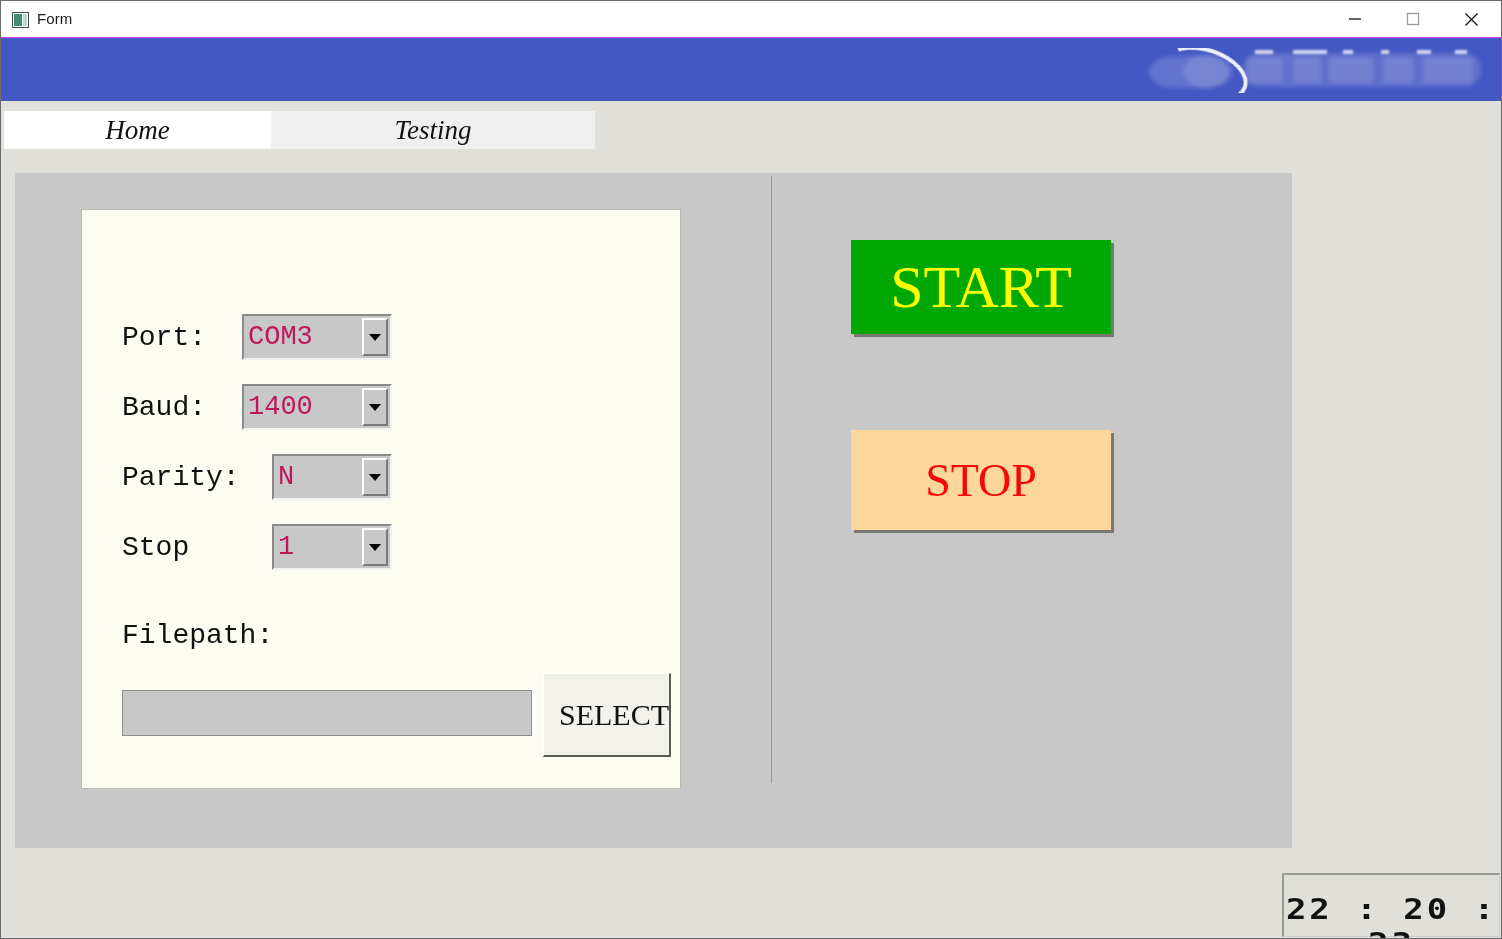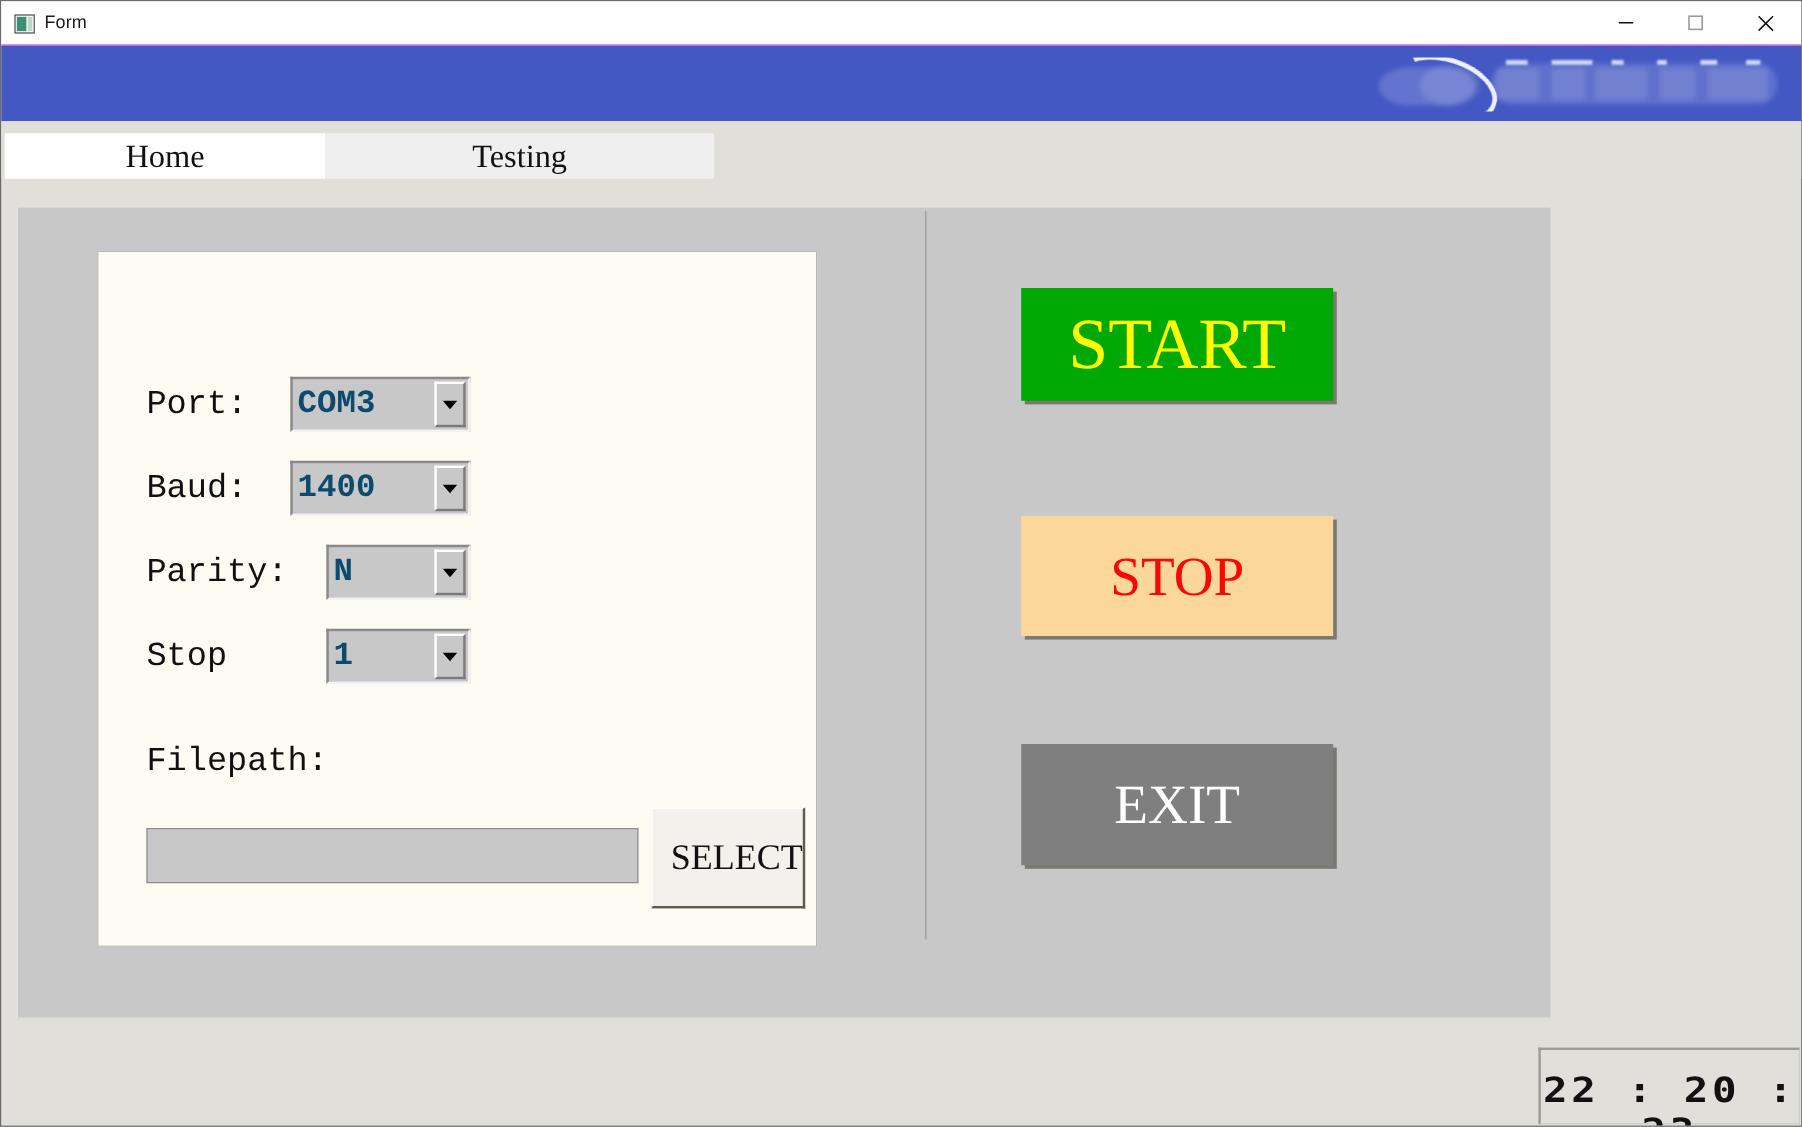--- a/index.html
+++ b/index.html
@@ -169,20 +169,21 @@
     height: 38px;
     box-sizing: border-box;
     font-family: "Liberation Serif", serif;
     font-size: 27px;
     color: #111111;
     text-align: center;
     line-height: 36px;
     cursor: default;
     border: none;
     padding: 0;
+    font-style: italic;
   }
   #tab-home {
     left: 3px;
     width: 267px;
     background: #ffffff;
   }
   #tab-testing {
     left: 270px;
     width: 324px;
     background: #EFEFEF;
@@ -246,24 +247,23 @@
     border-top: 2px solid #8a8a8a;
     border-left: 2px solid #8a8a8a;
     border-right: 2px solid #f2f2f2;
     border-bottom: 2px solid #f2f2f2;
   }
   .combo .combo-value {
     position: absolute;
     left: 4px; top: 3px;
     font-family: "Liberation Mono", monospace;
     font-size: 27px;
-    color: #0c4a6e;
+    color: #be185d;
     line-height: 36px;
     white-space: nowrap;
-    font-weight: bold;
   }
   .combo .combo-btn {
     position: absolute;
     right: 2px; top: 2px;
     width: 26px;
     height: 38px;
     box-sizing: border-box;
     background: #C8C8C8;
     border-top: 2px solid #ffffff;
     border-left: 2px solid #ffffff;
@@ -460,19 +460,18 @@
       <span class="combo-btn"></span>
     </div>
 
     <div class="field-label" id="label-filepath">Filepath:</div>
     <input id="filepath-input" type="text" value="" style="">
     <button id="btn-select">SELECT</button>
   </div>
 
   <button class="action-btn" id="btn-start">START</button>
   <button class="action-btn" id="btn-stop">STOP</button>
-  <button class="action-btn" id="btn-exit">EXIT</button>
 
   <div id="clock-panel">
     <div id="clock-text">22 : 20 : 23</div>
   </div>
 
 </div>
 
 </body></html>

